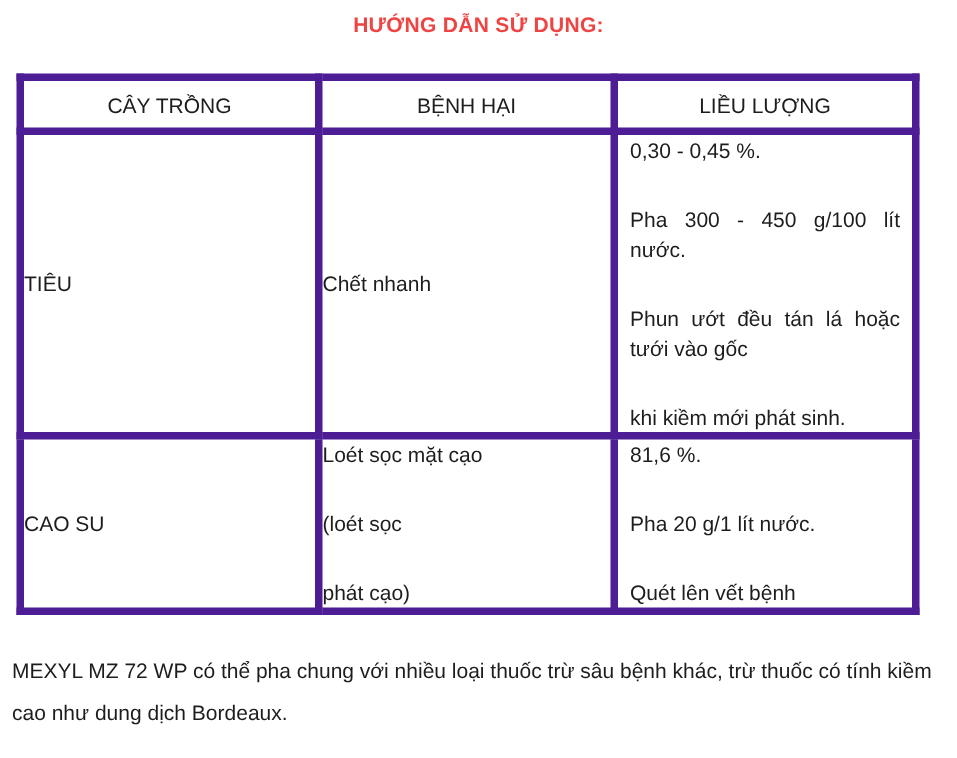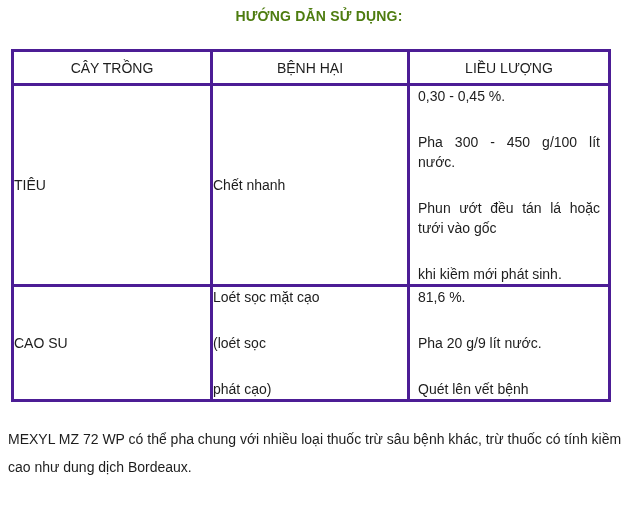--- a/index.html
+++ b/index.html
@@ -16,31 +16,31 @@
     color: #1d1d1d;
   }
   .page-title {
     margin: 0;
     padding: 8px 0 0 0;
     font-size: 14px;
     line-height: 17px;
     font-weight: 700;
     text-align: center;
     letter-spacing: .2px;
-    color: #4d7c0f;
+    color: #ef4444;
   }
   table.usage-table {
     border-collapse: collapse;
     table-layout: fixed;
     margin: 24px 0 0 11px;
     width: 597px;
   }
   .usage-table th,
   .usage-table td {
-    border: 3px solid #4c1d95;
+    border: 5px solid #4c1d95;
     padding: 0;
   }
   .usage-table th {
     height: 31px;
     font-weight: 400;
     font-size: 14px;
     text-align: center;
     vertical-align: middle;
   }
   .usage-table td {
@@ -113,21 +113,21 @@
         <td class="cell-center">
           <p>CAO SU</p>
         </td>
         <td class="cell-center">
           <p>Loét sọc mặt cạo</p>
           <p>(loét sọc</p>
           <p>phát cạo)</p>
         </td>
         <td class="cell-dosage">
           <p>81,6 %.</p>
-          <p>Pha 20 g/9 lít nước.</p>
+          <p>Pha 20 g/1 lít nước.</p>
           <p>Quét lên vết bệnh</p>
         </td>
       </tr>
     </tbody>
   </table>
 
   <div class="notes">
     <p class="note">MEXYL MZ 72 WP có thể pha chung với nhiều loại thuốc trừ sâu bệnh khác, trừ thuốc có tính kiềm cao như dung dịch Bordeaux.</p>
   </div>
 

